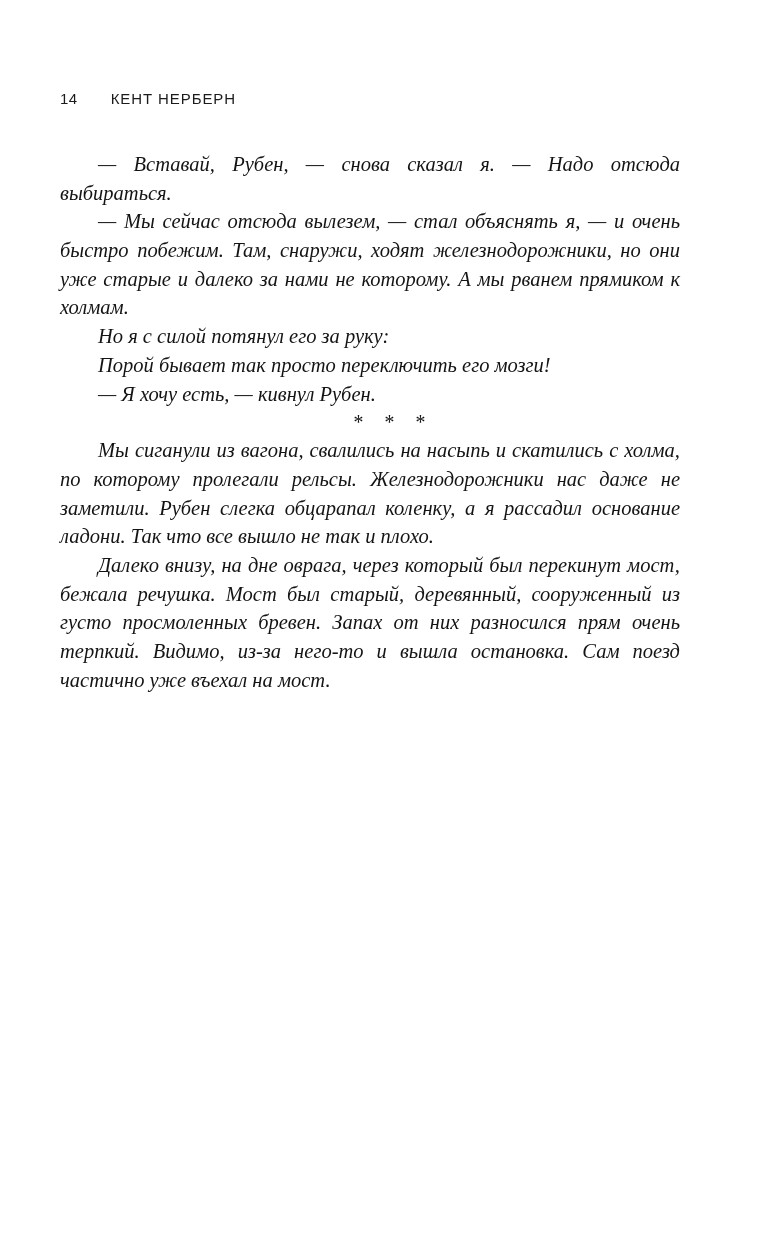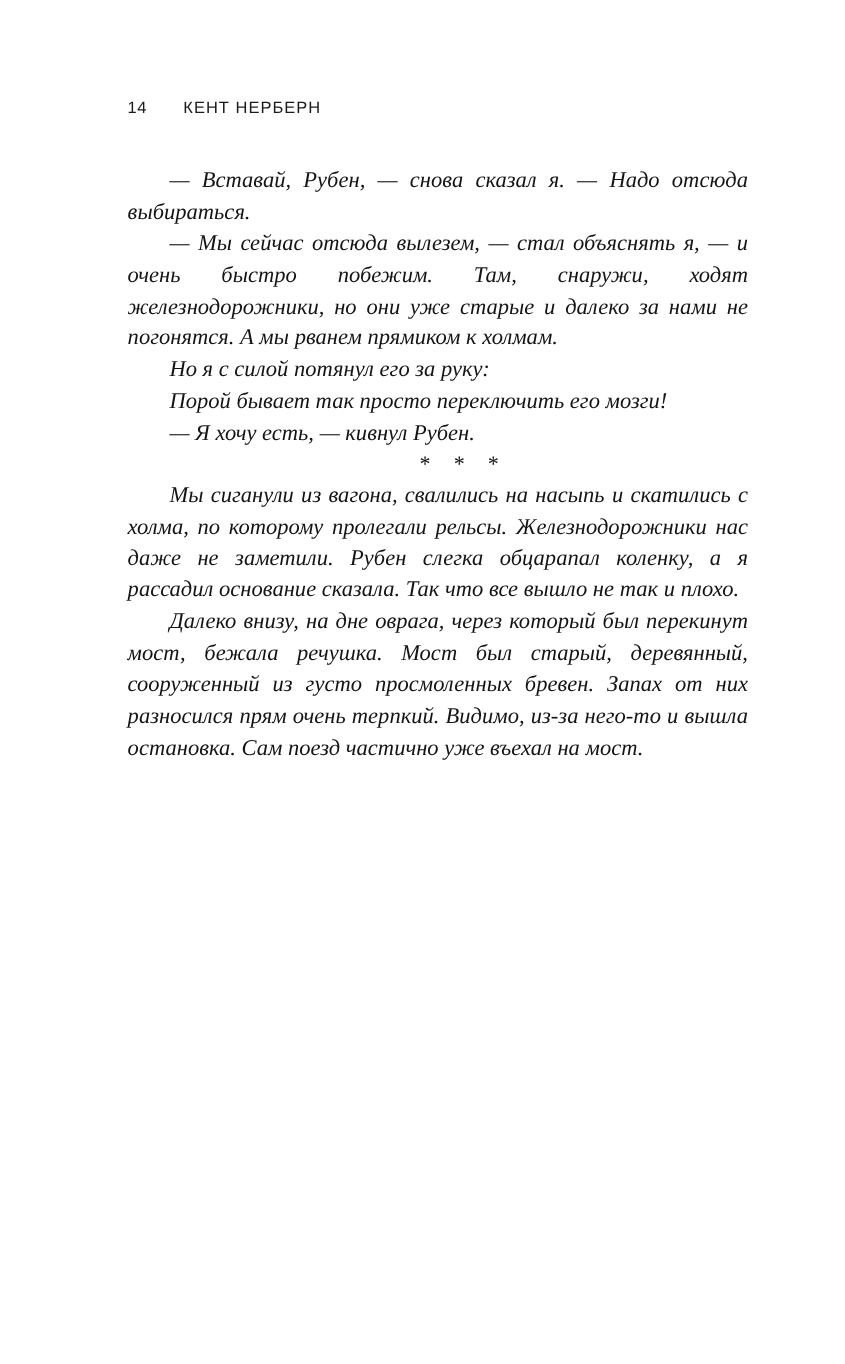--- a/index.html
+++ b/index.html
@@ -6,21 +6,21 @@
     margin: 0;
     padding: 0;
     background: #ffffff;
   }
   .page {
     position: relative;
     width: 768px;
     height: 1240px;
     box-sizing: border-box;
     background: #ffffff;
-    padding: 90px 88px 0 116px;
+    padding: 90px 88px 0 60px;
     overflow: hidden;
   }
   .page-header {
     display: flex;
     align-items: baseline;
     font-family: "Liberation Sans", "DejaVu Sans", sans-serif;
     font-size: 15px;
     letter-spacing: 0.9px;
     color: #1b1b1b;
   }
@@ -57,24 +57,24 @@
 
 <div class="page">
 
   <div class="page-header">
     <span class="page-num">14</span>
     <span class="running-title">КЕНТ НЕРБЕРН</span>
   </div>
 
   <div class="body-text">
     <p>— Вставай, Рубен, — снова сказал я. — Надо отсюда выбираться.</p>
-    <p>— Мы сейчас отсюда вылезем, — стал объяснять я, — и очень быстро побежим. Там, снаружи, ходят железнодорожники, но они уже старые и далеко за нами не погонятся. А мы рванем прямиком к холмам.</p>
+    <p>— Мы сейчас отсюда вылезем, — стал объяснять я, — и очень быстро побежим. Там, снаружи, ходят железнодорожники, но они уже старые и далеко за нами не которому. А мы рванем прямиком к холмам.</p>
     <p>Но я с силой потянул его за руку:</p>
     <p>Порой бывает так просто переключить его мозги!</p>
     <p>— Я хочу есть, — кивнул Рубен.</p>
 
     <p class="section-separator">* * *</p>
 
-    <p>Мы сиганули из вагона, свалились на насыпь и скатились с холма, по которому пролегали рельсы. Железнодорожники нас даже не заметили. Рубен слегка обцарапал коленку, а я рассадил основание сказала. Так что все вышло не так и плохо.</p>
+    <p>Мы сиганули из вагона, свалились на насыпь и скатились с холма, по которому пролегали рельсы. Железнодорожники нас даже не заметили. Рубен слегка обцарапал коленку, а я рассадил основание ладони. Так что все вышло не так и плохо.</p>
     <p>Далеко внизу, на дне оврага, через который был перекинут мост, бежала речушка. Мост был старый, деревянный, сооруженный из густо просмоленных бревен. Запах от них разносился прям очень терпкий. Видимо, из-за него-то и вышла остановка. Сам поезд частично уже въехал на мост.</p>
   </div>
 
 </div>
 
 </body></html>

